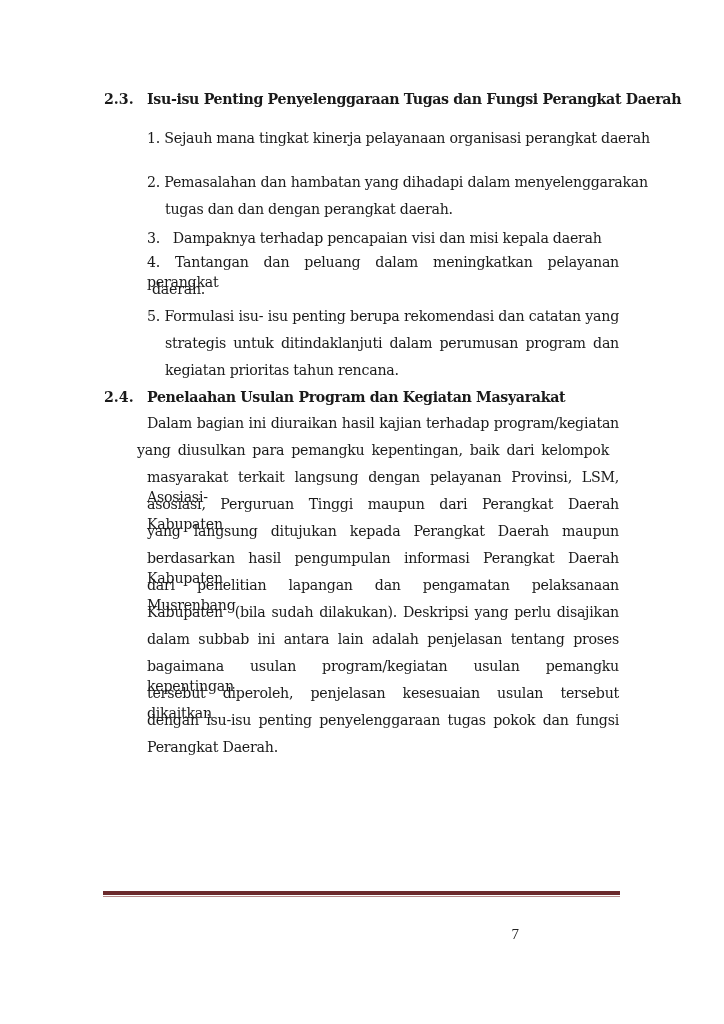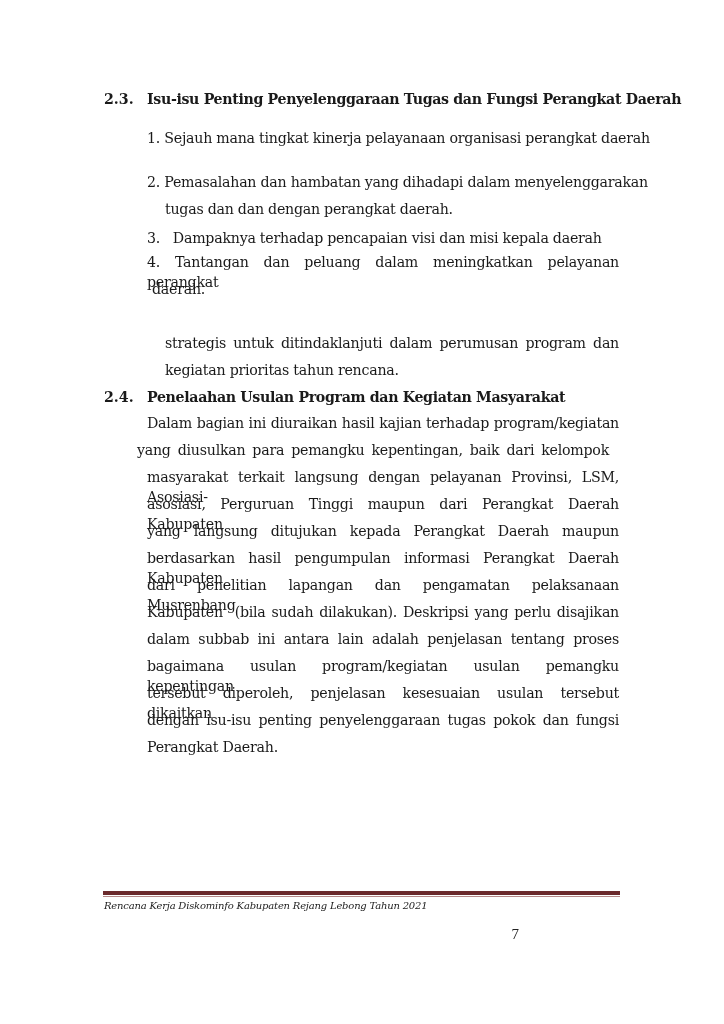--- a/index.html
+++ b/index.html
@@ -82,20 +82,21 @@
   <div class="line" style="left:147px; top:128px;">1.  Sejauh mana tingkat kinerja pelayanaan organisasi perangkat daerah</div>
 
   <div class="line" style="left:147px; top:172px;">2. Pemasalahan dan hambatan yang dihadapi dalam menyelenggarakan</div>
   <div class="line" style="left:165px; top:199px;">tugas dan dan dengan perangkat daerah.</div>
 
   <div class="line" style="left:147px; top:208px; white-space:pre;margin-top:20px;">3.   Dampaknya terhadap pencapaian visi dan misi kepala daerah</div>
 
   <div class="line just" style="left:147px; top:252px; width:472px;">4. Tantangan dan peluang dalam meningkatkan pelayanan perangkat</div>
   <div class="line" style="left:152px; top:279px;">daerah.</div>
 
+  <div class="line just" style="left:147px; top:306px; width:472px;">5. Formulasi isu- isu penting berupa rekomendasi dan catatan yang</div>
   <div class="line just" style="left:165px; top:333px; width:454px;">strategis untuk ditindaklanjuti dalam perumusan program dan</div>
   <div class="line" style="left:165px; top:360px;">kegiatan prioritas tahun rencana.</div>
 
   <div class="sec-num" style="left:104px; top:387px;">2.4.</div>
   <div class="line bold" style="left:147px; top:387px;">Penelaahan Usulan Program dan Kegiatan Masyarakat</div>
 
   <div>
     <div class="line just" style="left:147px; top:413px; width:472px;">Dalam bagian ini diuraikan hasil kajian terhadap program/kegiatan</div>
     <div class="line just" style="left:137px; top:440px; width:472px;">yang diusulkan para pemangku kepentingan, baik dari kelompok</div>
     <div class="line just" style="left:147px; top:467px; width:472px;">masyarakat terkait langsung dengan pelayanan Provinsi, LSM, Asosiasi-</div>
@@ -106,16 +107,15 @@
     <div class="line just" style="left:147px; top:602px; width:472px; white-space:pre;">Kabupaten  (bila sudah dilakukan). Deskripsi yang perlu disajikan</div>
     <div class="line just" style="left:147px; top:629px; width:472px;">dalam subbab ini antara lain adalah penjelasan tentang proses</div>
     <div class="line just" style="left:147px; top:656px; width:472px;">bagaimana usulan program/kegiatan usulan pemangku kepentingan</div>
     <div class="line just" style="left:147px; top:683px; width:472px;">tersebut diperoleh, penjelasan kesesuaian usulan tersebut dikaitkan</div>
     <div class="line just" style="left:147px; top:710px; width:472px;">dengan isu-isu penting penyelenggaraan tugas pokok dan fungsi</div>
     <div class="line" style="left:147px; top:737px;">Perangkat Daerah.</div>
   </div>
 
   <div class="footer-rule-thick" style="background: rgb(107, 42, 44);"></div>
   <div class="footer-rule-thin"></div>
-  <div class="footer-text">Rencana Kerja Diskominfo Kabupaten Rejang Lebong Tahun 2021</div>
   <div class="page-number">7</div>
 
 </div>
 
 </body></html>

